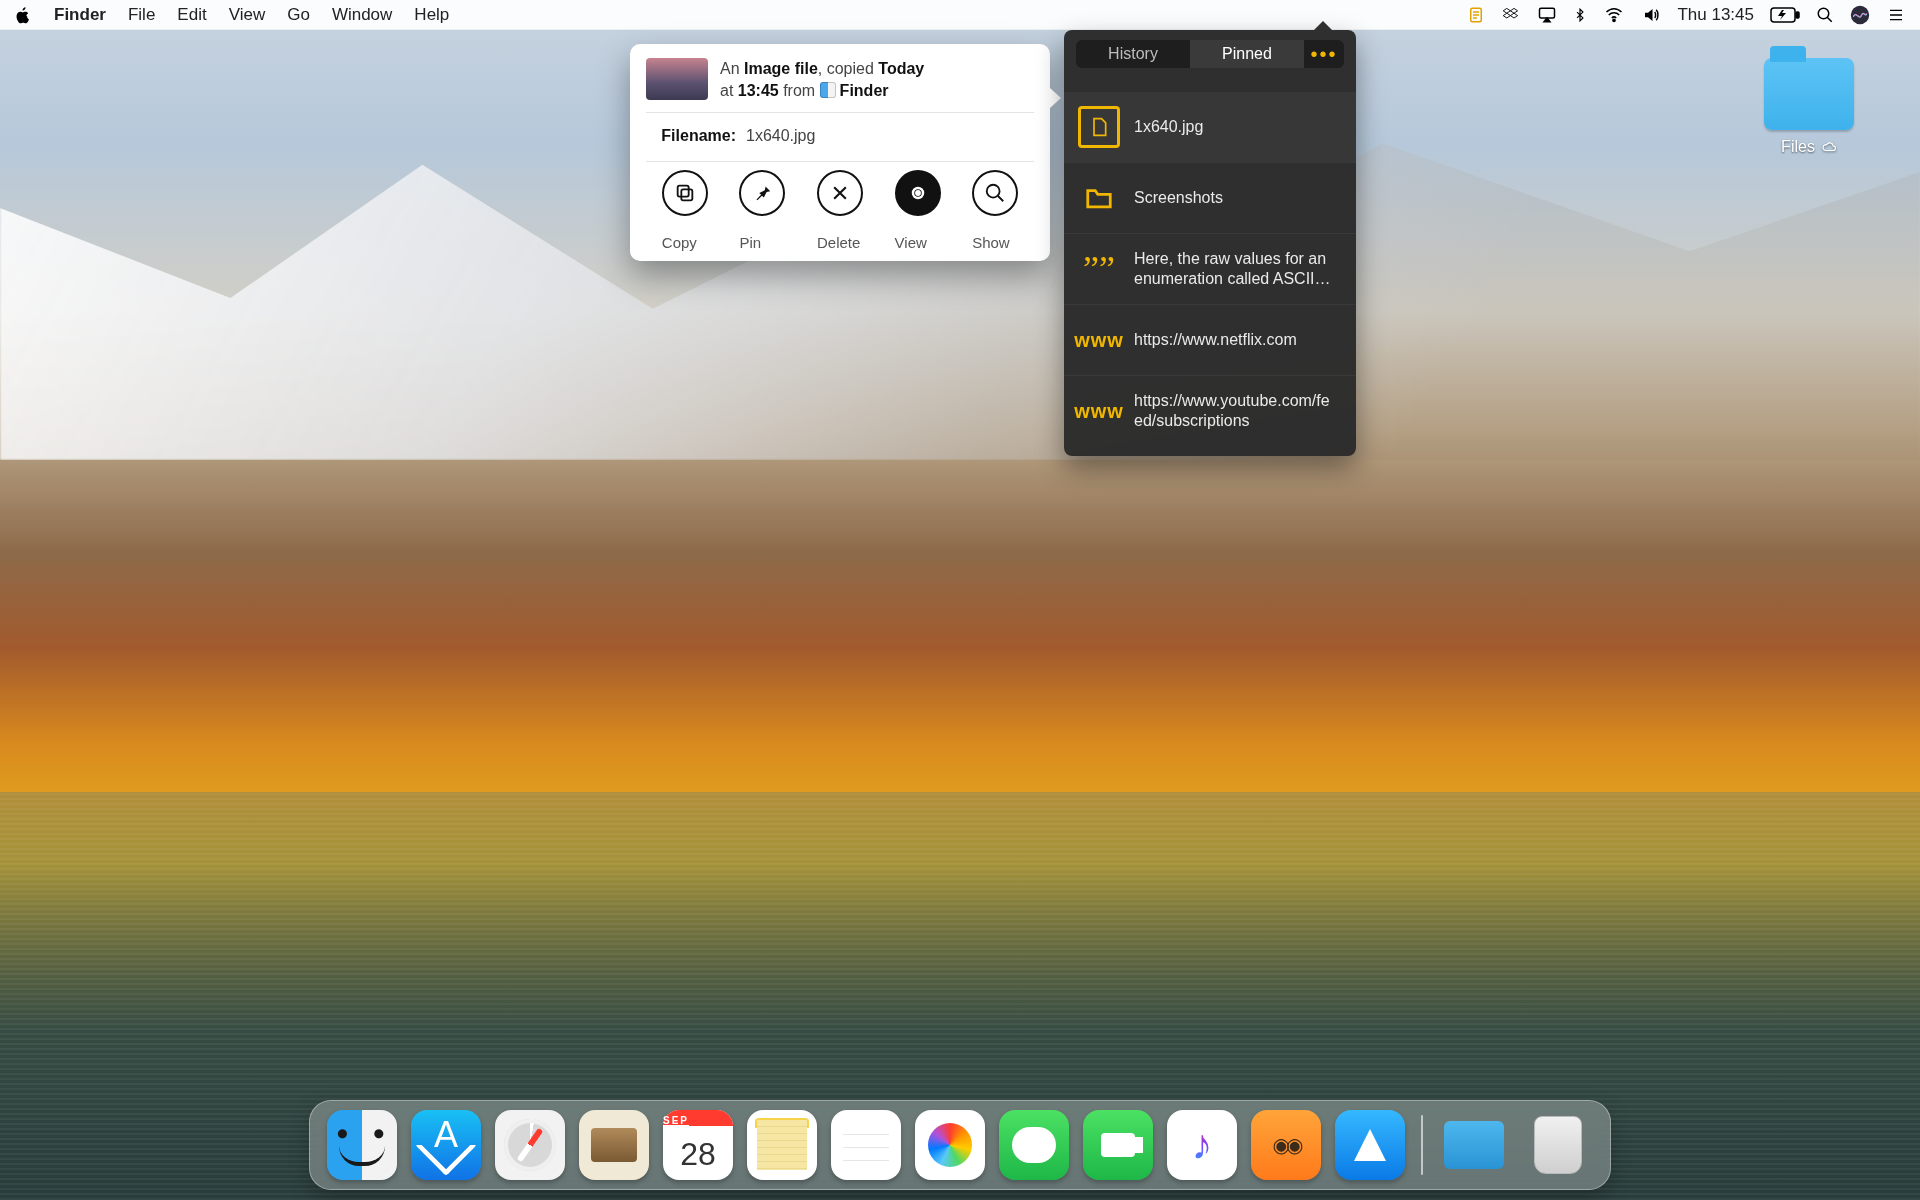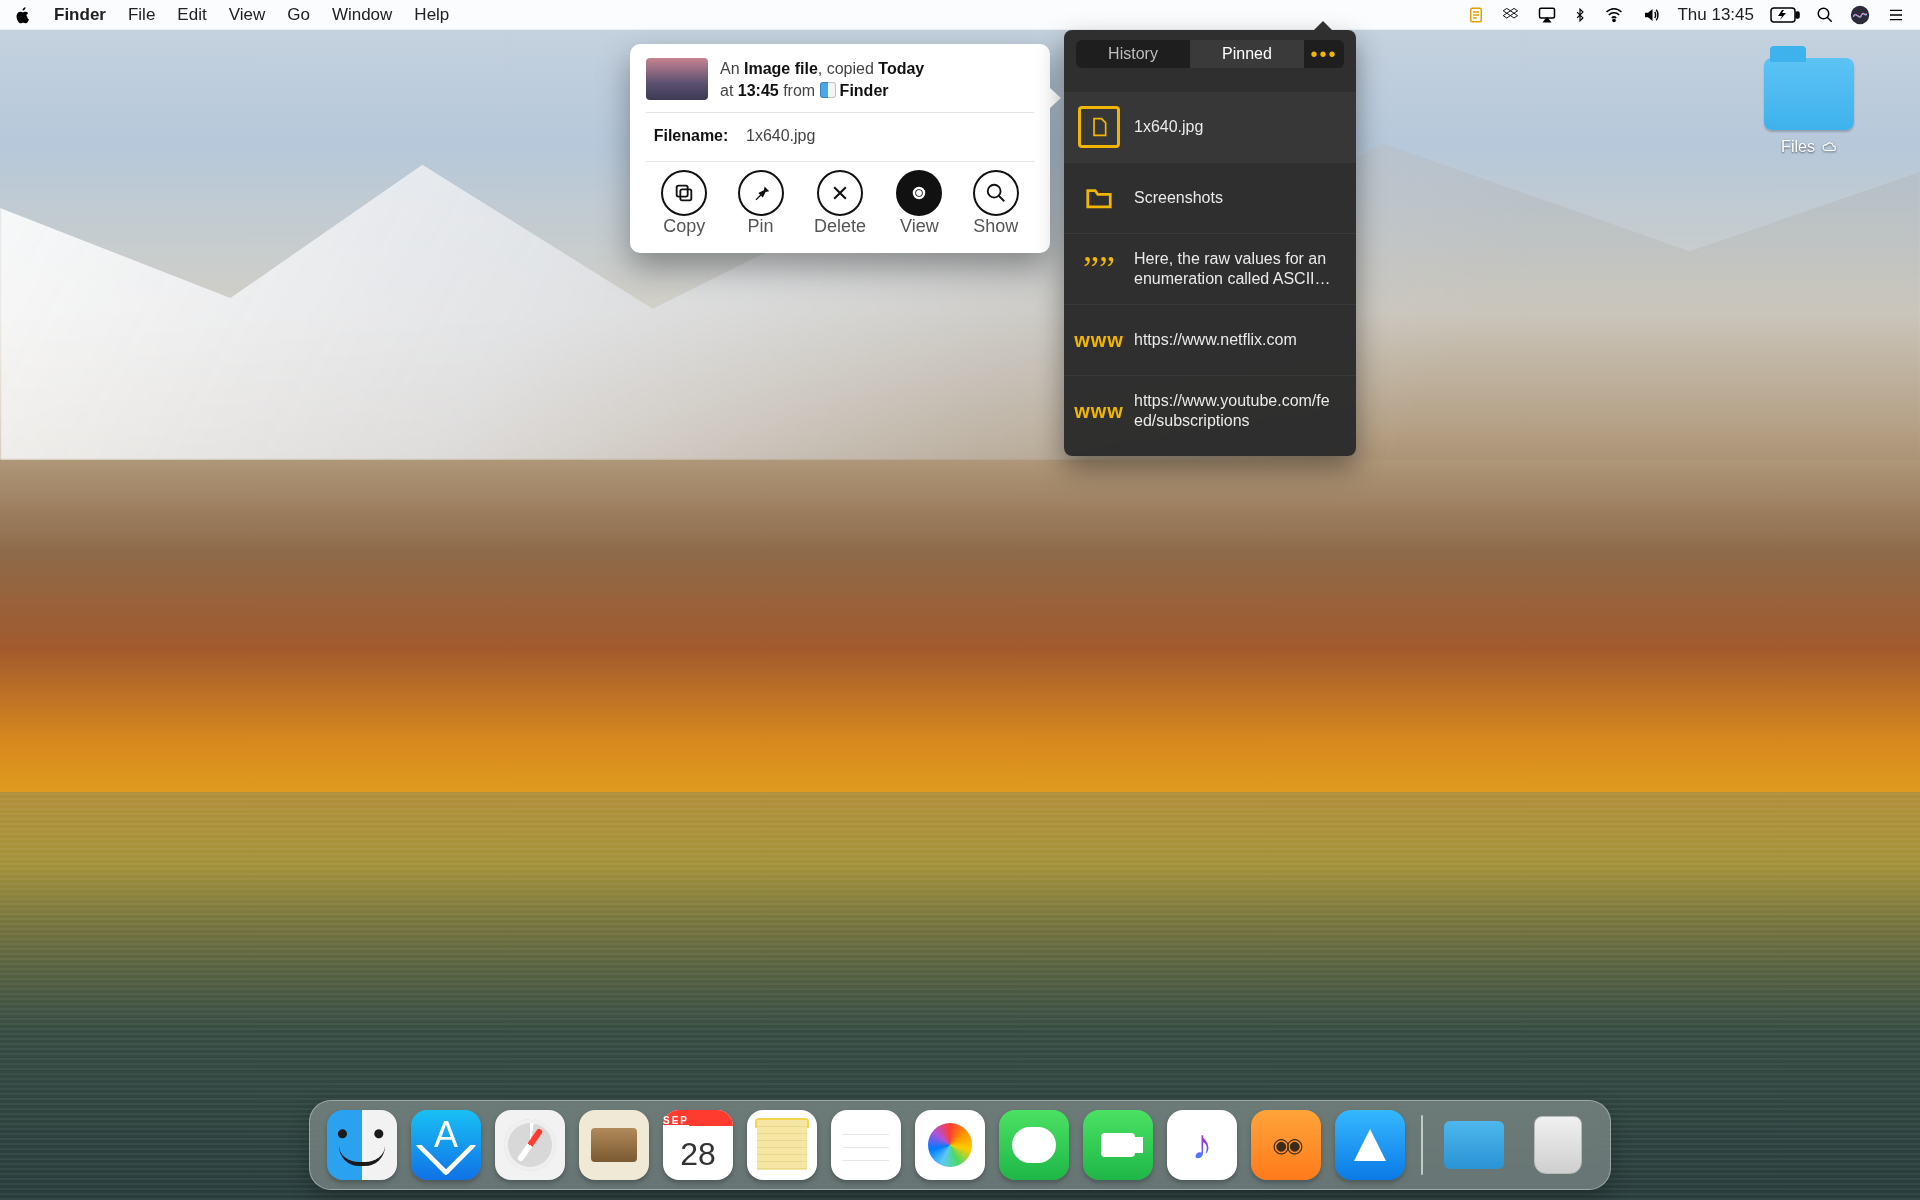--- a/index.html
+++ b/index.html
@@ -84,41 +84,41 @@
   .hist-item .icon.outline { border:3px solid #f1b700; border-radius:4px; }
   .hist-item .icon.quote { font-family: Georgia, serif; font-size:36px; line-height:20px; }
   .hist-item .icon.www { font-size:20px; font-weight:700; letter-spacing:1px; }
   .hist-item .txt { font-size:16px; line-height:20px; max-width:200px; word-break:break-word; }
   .hist-item.selected { background: rgba(255,255,255,.04); }
 
   
   .detail {
     position:absolute; top:44px; left:630px; width:420px; z-index:29;
     background:#fff; border-radius:10px; box-shadow: 0 14px 32px rgba(0,0,0,.35);
-    padding:14px 16px 16px;
+    padding:14px 16px 10px;
   }
   .detail::after{
     content:""; position:absolute; top:44px; right:-11px; width:0;height:0;
     border-top:10px solid transparent; border-bottom:10px solid transparent; border-left:11px solid #fff;
   }
   .detail .hdr { display:flex; gap:12px; padding-bottom:10px; border-bottom:1px solid #e4e4e4; }
   .detail .thumb { width:62px; height:42px; border-radius:4px; background:linear-gradient(#c6838f,#5b5170 60%, #3c3a52); }
   .detail .hdr .lines { font-size:16px; color:#444; line-height:22px; }
   .detail .hdr .lines b{ color:#111; }
   .detail .hdr .lines .finder-ico{
     display:inline-block; width:16px;height:16px; vertical-align:-2px; margin-right:4px;
     background: linear-gradient(90deg,#49a7ee 50%, #f4f4f4 50%); border-radius:3px; box-shadow: inset 0 0 0 1px rgba(0,0,0,.2);
   }
   .detail .rows { padding:10px 0 12px; font-size:16px; color:#444; }
   .detail .rows .row{ display:flex; gap:10px; margin:4px 0; }
-  .detail .rows .label{ width:90px; text-align:center; font-weight:700; color:#111; }
+  .detail .rows .label{ width:90px; text-align:right; font-weight:700; color:#111; }
   .detail .rows .val{ flex:1; word-break:break-word; color:#444; }
   .detail hr{ border:none; border-top:1px solid #e4e4e4; }
   .detail .actions{ display:flex; justify-content:space-around; padding-top:8px; }
-  .detail .act{ display:flex; flex-direction:column; align-items:center; gap:0; font-size:18px; color:#555; }
+  .detail .act{ display:flex; flex-direction:column; align-items:flex-start; gap:18px; font-size:15px; color:#555; }
   .detail .act .circle{
     width:46px;height:46px;border-radius:50%; border:2.5px solid #111; display:flex; align-items:center; justify-content:center;
   }
   .detail .act .circle.dark{ background:#111; color:#fff; border-color:#111; }
   .detail .act svg{ display:block; }
 
   
   .dock {
     position:absolute; left:50%; bottom:10px; transform:translateX(-50%);
     display:flex; align-items:flex-end; gap:14px; padding:10px 18px;

